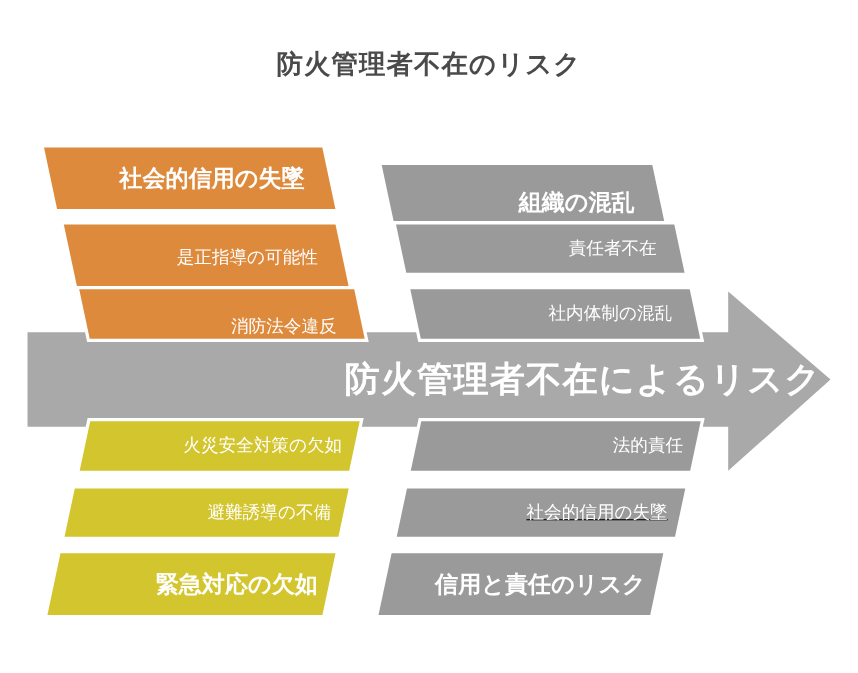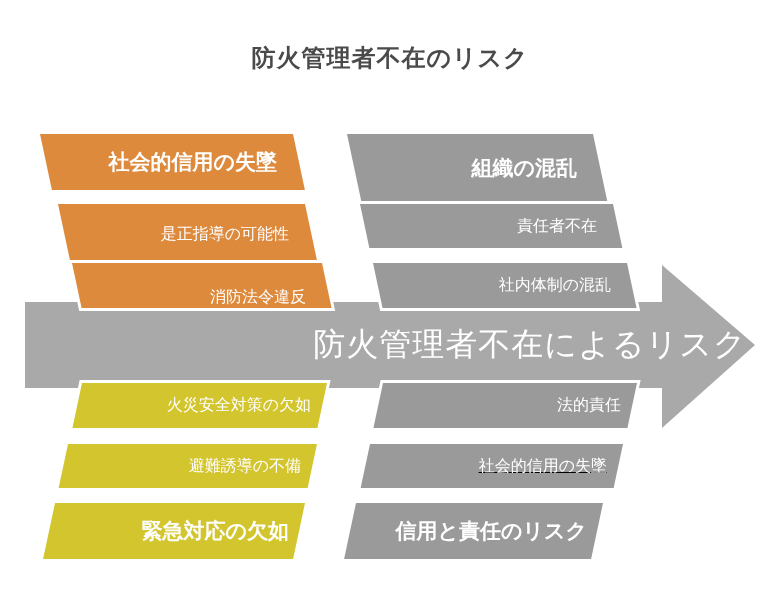--- a/index.html
+++ b/index.html
@@ -34,21 +34,21 @@
   .arrow-label {
     position: absolute;
     left: 352px;
     top: 324px;
     width: 356px;
     height: 42px;
     display: flex;
     align-items: center;
     justify-content: center;
     font-size: 32px;
-    font-weight: normal;
+    font-weight: bold;
     color: #ffffff;
     white-space: nowrap;
     letter-spacing: 1px;
   }
   .shape {
     position: absolute;
     display: flex;
     align-items: center;
     justify-content: flex-end;
   }
@@ -92,21 +92,21 @@
   </div>
   <div class="shape skew-pos" style="left:58px; top:204px; width:247px; height:60px;">
     <div class="bg orange"></div>
     <span class="label">是正指導の可能性</span>
   </div>
   <div class="shape skew-pos" style="left:72px; top:263px; width:250px; height:45px;align-items:flex-end;">
     <div class="bg orange"></div>
     <span class="label">消防法令違反</span>
   </div>
 
-  <div class="shape bold skew-pos" style="left:347px; top:134px; width:246px; height:68px;">
+  <div class="shape bold skew-pos" style="left:347px; top:150px; width:246px; height:68px;">
     <div class="bg gray"></div>
     <span class="label">組織の混乱</span>
   </div>
   <div class="shape skew-pos" style="left:360px; top:204px; width:253px; height:44px;">
     <div class="bg gray"></div>
     <span class="label">責任者不在</span>
   </div>
   <div class="shape skew-pos" style="left:373px; top:263px; width:254px; height:45px;">
     <div class="bg gray"></div>
     <span class="label">社内体制の混乱</span>

